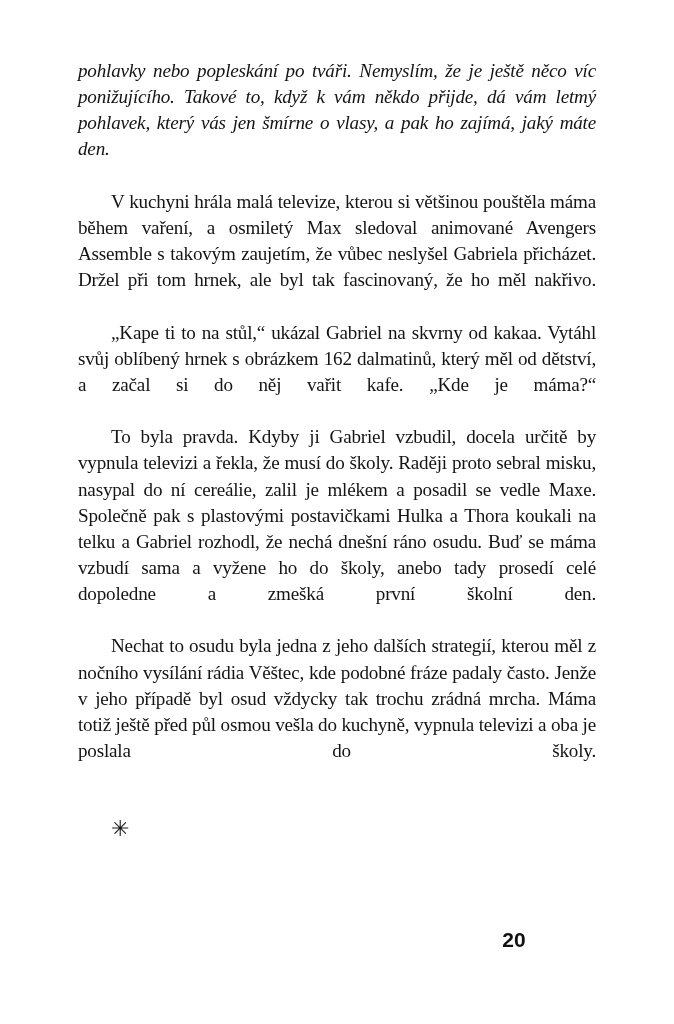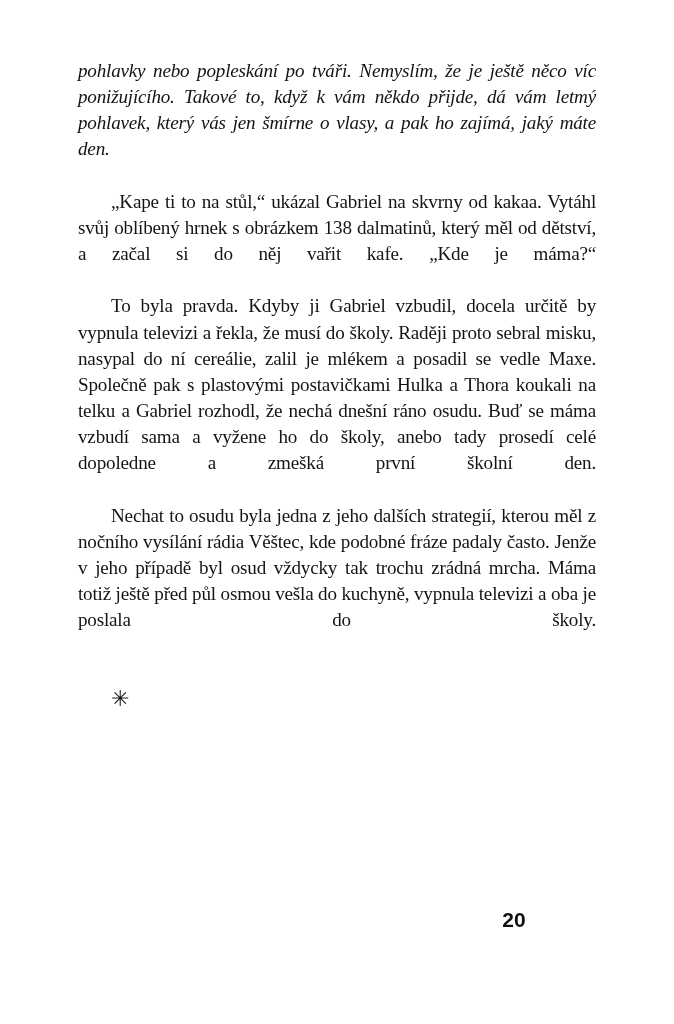--- a/index.html
+++ b/index.html
@@ -85,43 +85,44 @@
     color: #141414;
   }
 
   .gap-before-break {
     height: 18px;
   }
 
   #page-number {
     position: absolute;
     left: 0;
-    top: 908px;
+    top: 928px;
     width: 526px;
     text-align: right;
     font-family: "Liberation Sans", "DejaVu Sans", sans-serif;
     font-weight: bold;
     font-size: 21px;
     line-height: 24px;
     color: #111111;
     letter-spacing: 0.01em;
   }
 </style>
 </head>
 <body>
 
 <div id="page">
 
   <div id="text-block">
 
     <p class="para italic noindent">pohlavky nebo popleskání po tváři. Nemyslím, že je ještě něco víc ponižujícího. Takové to, když k vám někdo přijde, dá vám letmý pohlavek, který vás jen šmírne o vlasy, a pak ho zajímá, jaký máte den.</p>
 
 
+    <p class="para indent">V kuchyni hrála malá televize, kterou si většinou pouštěla máma během vaření, a osmiletý Max sledoval animované Avengers Assemble s takovým zaujetím, že vůbec neslyšel Gabriela přicházet. Držel při tom hrnek, ale byl tak fascinovaný, že ho měl nakřivo.</p>
 
-    <p class="para indent">„Kape ti to na stůl,“ ukázal Gabriel na skvrny od kakaa. Vytáhl svůj oblíbený hrnek s obrázkem 138 dalmatinů, který měl od dětství, a začal si do něj vařit kafe. „Kde je máma?“</p>
+    <p class="para indent">„Kape ti to na stůl,“ ukázal Gabriel na skvrny od kakaa. Vytáhl svůj oblíbený hrnek s obrázkem 162 dalmatinů, který měl od dětství, a začal si do něj vařit kafe. „Kde je máma?“</p>
 
 
     <p class="para indent">To byla pravda. Kdyby ji Gabriel vzbudil, docela určitě by vypnula televizi a řekla, že musí do školy. Raději proto sebral misku, nasypal do ní cereálie, zalil je mlékem a posadil se vedle Maxe. Společně pak s plastovými postavičkami Hulka a Thora koukali na telku a Gabriel rozhodl, že nechá dnešní ráno osudu. Buď se máma vzbudí sama a vyžene ho do školy, anebo tady prosedí celé dopoledne a zmešká první školní den.</p>
 
     <p class="para indent">Nechat to osudu byla jedna z jeho dalších strategií, kterou měl z nočního vysílání rádia Věštec, kde podobné fráze padaly často. Jenže v jeho případě byl osud vždycky tak trochu zrádná mrcha. Máma totiž ještě před půl osmou vešla do kuchyně, vypnula televizi a oba je poslala do školy.</p>
 
     <div class="gap-before-break"></div>
 
     <div class="section-break">
       <span class="star">✳</span>

